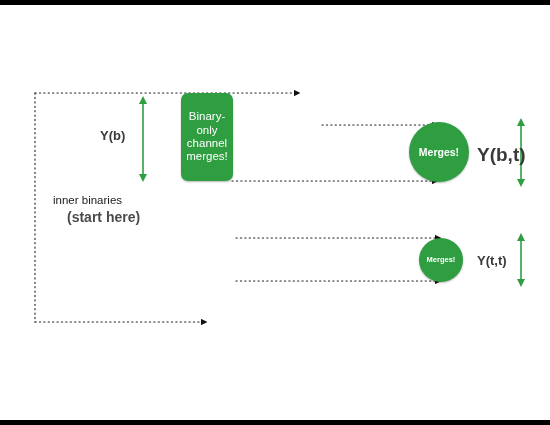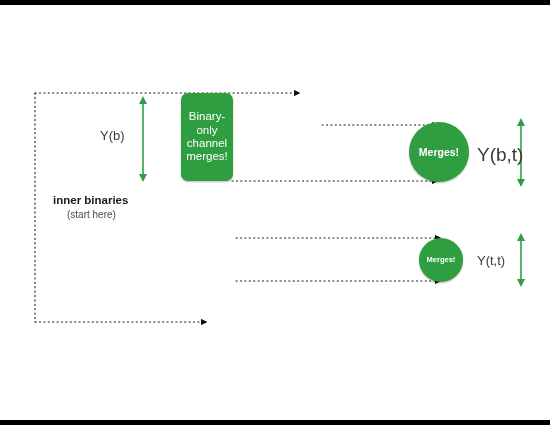--- a/index.html
+++ b/index.html
@@ -106,36 +106,37 @@
     border-radius: 50%;
     font-size: 7.5px;
     font-weight: bold;
     box-shadow: 0 1px 2px rgba(0,0,0,0.28);
   }
 
   .label {
     position: absolute;
     color: #3a3a3a;
     white-space: nowrap;
+    font-weight: bold;
   }
   #label-yb      { left: 100px; top: 128px; font-size: 13px; }
   #label-ybt     { left: 477px; top: 144px; font-size: 19px; }
   #label-ytt     { left: 477px; top: 253px; font-size: 13px; }
 
   #label-inner {
     left: 53px;
     top: 194px;
     font-size: 11.5px;
-    font-weight: bold;
+    font-weight: normal;
     color: #1a1a1a;
   }
   #label-start {
     left: 67px;
     top: 209px;
-    font-size: 10px;
+    font-size: 14px;
     color: #4a4a4a;
   }
 </style>
 </head>
 <body>
 
 <div id="canvas">
 
   <div class="band band-top"></div>
   <div class="band band-bottom"></div>

